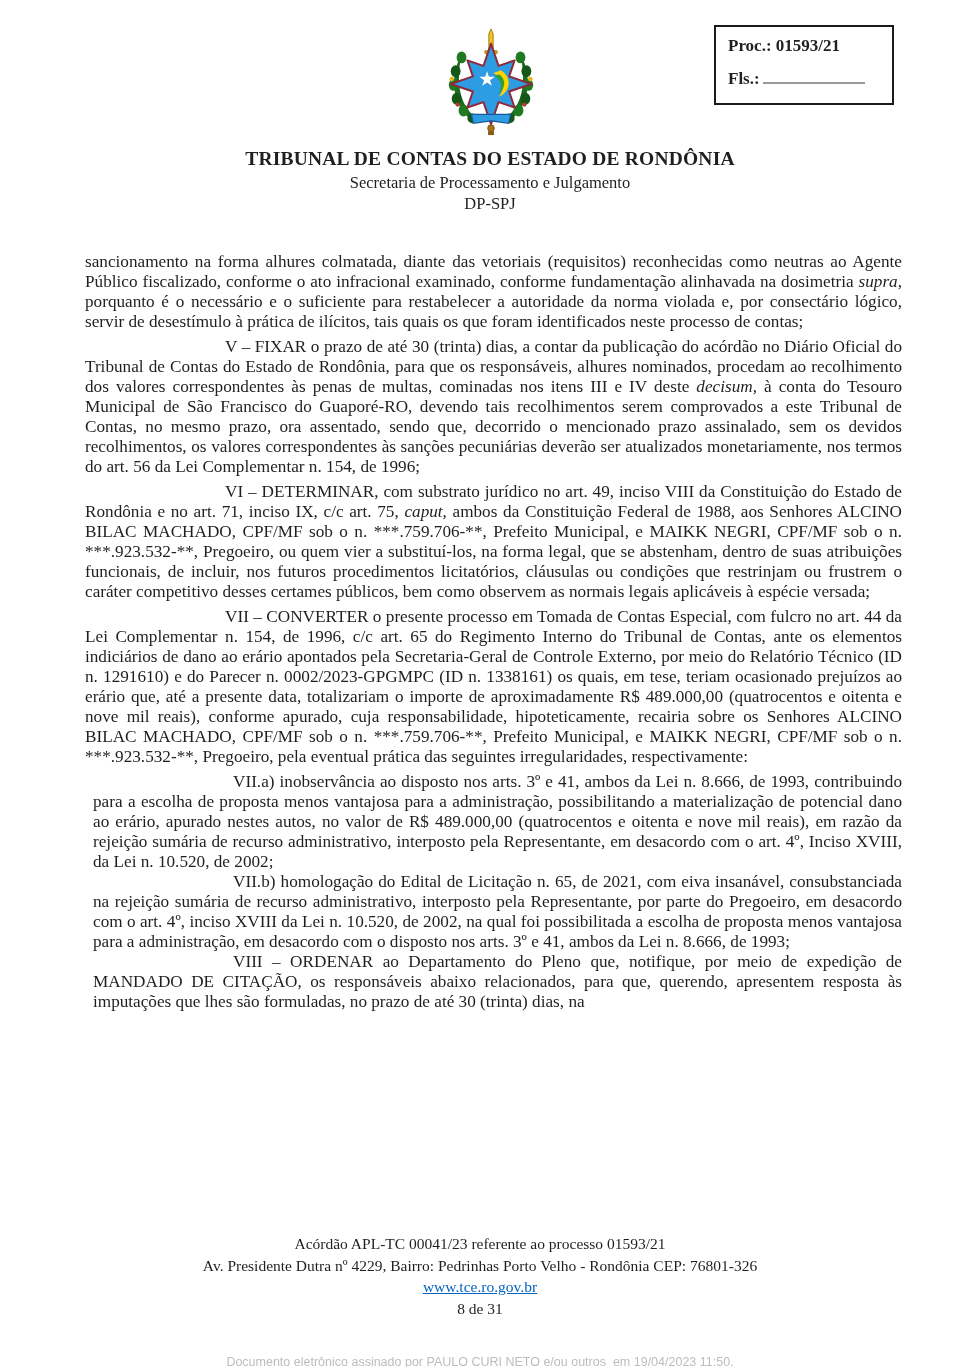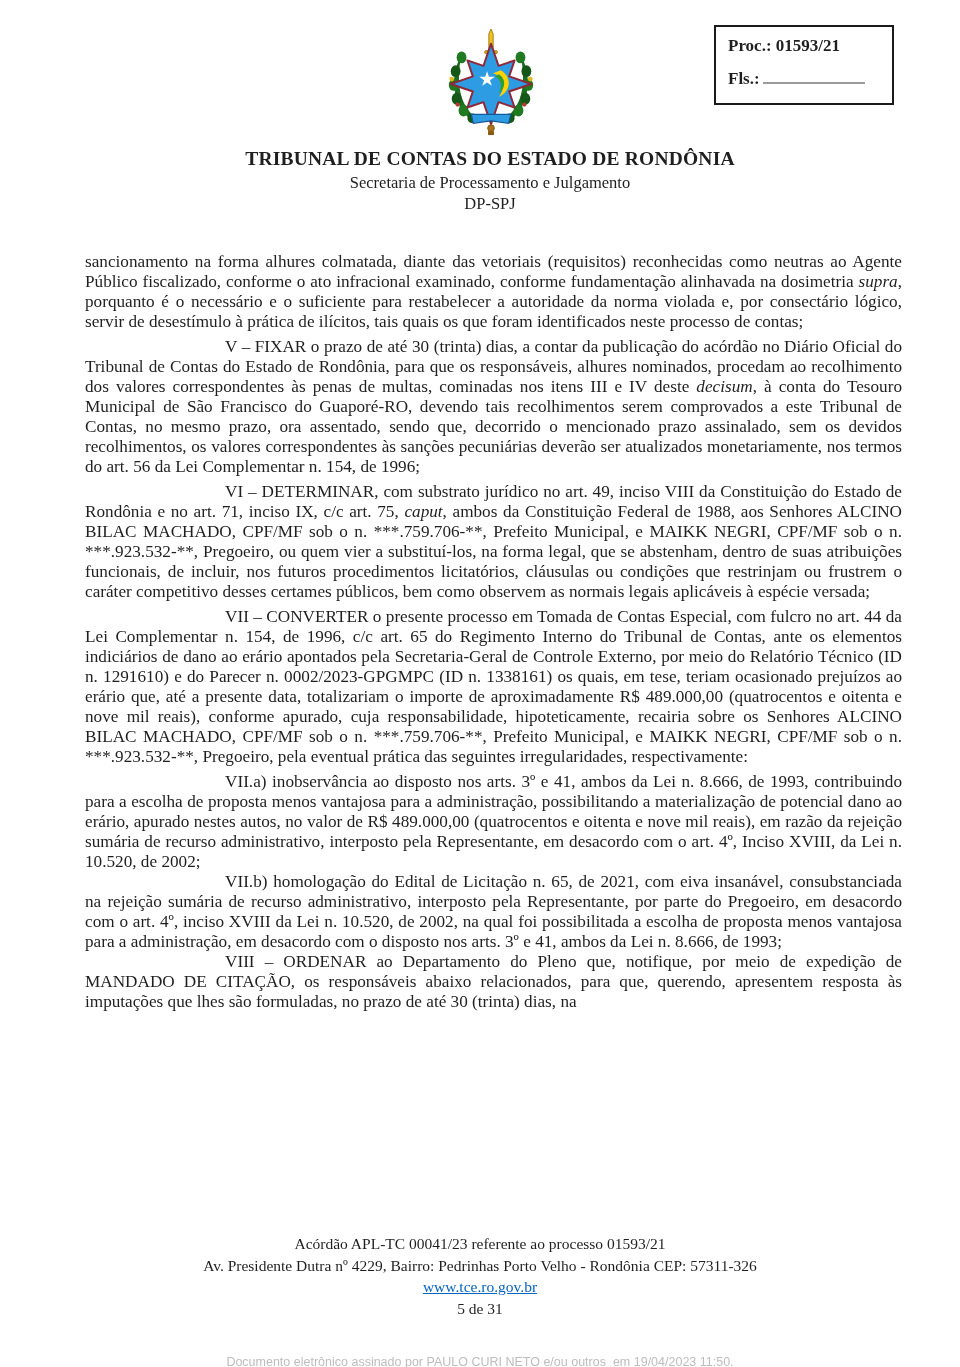--- a/index.html
+++ b/index.html
@@ -31,21 +31,21 @@
   .org-sub{font-size:16.5px;}
   .org-unit{font-size:16.5px;}
   
   .doc-body{
     margin:38px 58px 0 85px;
     text-align:justify;
     font-size:17.2px;line-height:20px;
   }
   .doc-paragraph{margin:0 0 5px;}
   .doc-paragraph.indented{text-indent:140px;}
-  .doc-paragraph:nth-child(n+5){margin-bottom:0;}
+  .doc-paragraph:nth-child(n+5){margin-bottom:0;margin-left:8px;}
   .b{font-weight:normal;}
   .i{font-style:italic;}
   
   .footer{
     position:absolute;left:0;right:0;top:1233px;
     text-align:center;font-size:15.5px;line-height:21.5px;color:#1f1f1f;
   }
   .site-link{color:var(--link-blue,#0563c1);cursor:pointer;}
   
   .watermark{
@@ -124,23 +124,23 @@
       <p class="doc-paragraph indented"><span class="b">V – FIXAR</span><span class=""> o prazo de até </span><span class="b">30</span><span class=""> (trinta) dias, a contar da publicação do acórdão no Diário Oficial do Tribunal de Contas do Estado de Rondônia, para que os responsáveis, alhures nominados, procedam ao recolhimento dos valores correspondentes às penas de multas, cominadas nos itens III e IV deste </span><span class="i">decisum</span><span class="">, à conta do Tesouro Municipal de São Francisco do Guaporé-RO, devendo tais recolhimentos serem comprovados a este Tribunal de Contas, no mesmo prazo, ora assentado, sendo que, decorrido o mencionado prazo assinalado, sem os devidos recolhimentos, os valores correspondentes às sanções pecuniárias deverão ser atualizados monetariamente, nos termos do art. 56 da Lei Complementar n. 154, de 1996;</span></p>
       <p class="doc-paragraph indented"><span class="b">VI – DETERMINAR</span><span class="">, com substrato jurídico no art. 49, inciso VIII da Constituição do Estado de Rondônia e no art. 71, inciso IX, c/c art. 75, </span><span class="i">caput,</span><span class=""> ambos da Constituição Federal de 1988, aos Senhores </span><span class="b">ALCINO BILAC MACHADO</span><span class="">, CPF/MF sob o n. ***.759.706-**, Prefeito Municipal, e </span><span class="b">MAIKK NEGRI</span><span class="">, CPF/MF sob o n. ***.923.532-**, Pregoeiro, ou quem vier a substituí-los, na forma legal, que se abstenham, dentro de suas atribuições funcionais, de incluir, nos futuros procedimentos licitatórios, cláusulas ou condições que restrinjam ou frustrem o caráter competitivo desses certames públicos, bem como observem as normais legais aplicáveis à espécie versada;</span></p>
       <p class="doc-paragraph indented"><span class="b">VII – CONVERTER</span><span class=""> o presente processo em Tomada de Contas Especial, com fulcro no art. 44 da Lei Complementar n. 154, de 1996, c/c art. 65 do Regimento Interno do Tribunal de Contas, ante os elementos indiciários de dano ao erário apontados pela Secretaria-Geral de Controle Externo, por meio do Relatório Técnico (ID n. 1291610) e do Parecer n. 0002/2023-GPGMPC (ID n. 1338161) os quais, em tese, teriam ocasionado prejuízos ao erário que, até a presente data, totalizariam o importe de aproximadamente </span><span class="b">R$ 489.000,00</span><span class=""> (quatrocentos e oitenta e nove mil reais), conforme apurado, cuja responsabilidade, hipoteticamente, recairia sobre os Senhores </span><span class="b">ALCINO BILAC MACHADO</span><span class="">, CPF/MF sob o n. ***.759.706-**, Prefeito Municipal, e </span><span class="b">MAIKK NEGRI</span><span class="">, CPF/MF sob o n. ***.923.532-**, Pregoeiro, pela eventual prática das seguintes irregularidades, respectivamente:</span></p>
       <p class="doc-paragraph indented"><span class="b">VII.a)</span><span class=""> inobservância ao disposto nos arts. 3º e 41, ambos da Lei n. 8.666, de 1993, contribuindo para a escolha de proposta menos vantajosa para a administração, possibilitando a materialização de potencial dano ao erário, apurado nestes autos, no valor de </span><span class="b">R$ 489.000,00</span><span class=""> (quatrocentos e oitenta e nove mil reais), em razão da rejeição sumária de recurso administrativo, interposto pela Representante, em desacordo com o art. 4º, Inciso XVIII, da Lei n. 10.520, de 2002;</span></p>
       <p class="doc-paragraph indented"><span class="b">VII.b)</span><span class=""> homologação do Edital de Licitação n. 65, de 2021, com eiva insanável, consubstanciada na rejeição sumária de recurso administrativo, interposto pela Representante, por parte do Pregoeiro, em desacordo com o art. 4º, inciso XVIII da Lei n. 10.520, de 2002, na qual foi possibilitada a escolha de proposta menos vantajosa para a administração, em desacordo com o disposto nos arts. 3º e 41, ambos da Lei n. 8.666, de 1993;</span></p>
       <p class="doc-paragraph indented"><span class="b">VIII – ORDENAR</span><span class=""> ao Departamento do Pleno que, notifique, por meio de expedição de </span><span class="b">MANDADO DE CITAÇÃO</span><span class="">, os responsáveis abaixo relacionados, </span><span class="b">para que</span><span class="">, querendo, </span><span class="b">apresentem resposta às imputações que lhes são formuladas, no prazo de até 30 (trinta) dias</span><span class="">, na</span></p>
     </main>
 
   <footer class="footer">
     <div>Acórdão APL-TC 00041/23 referente ao processo 01593/21</div>
-    <div>Av. Presidente Dutra nº 4229, Bairro: Pedrinhas Porto Velho - Rondônia CEP: 57311-326</div>
+    <div>Av. Presidente Dutra nº 4229, Bairro: Pedrinhas Porto Velho - Rondônia CEP: 76801-326</div>
     <div><a href="#" class="site-link">www.tce.ro.gov.br</a></div>
-    <div>5 de 31</div>
+    <div>8 de 31</div>
   </footer>
 
   <div class="watermark">
     <div>Documento eletrônico assinado por PAULO CURI NETO e/ou outros  em 19/04/2023 11:50.</div>
     
   </div>
 
 </div>
 
 </body></html>

